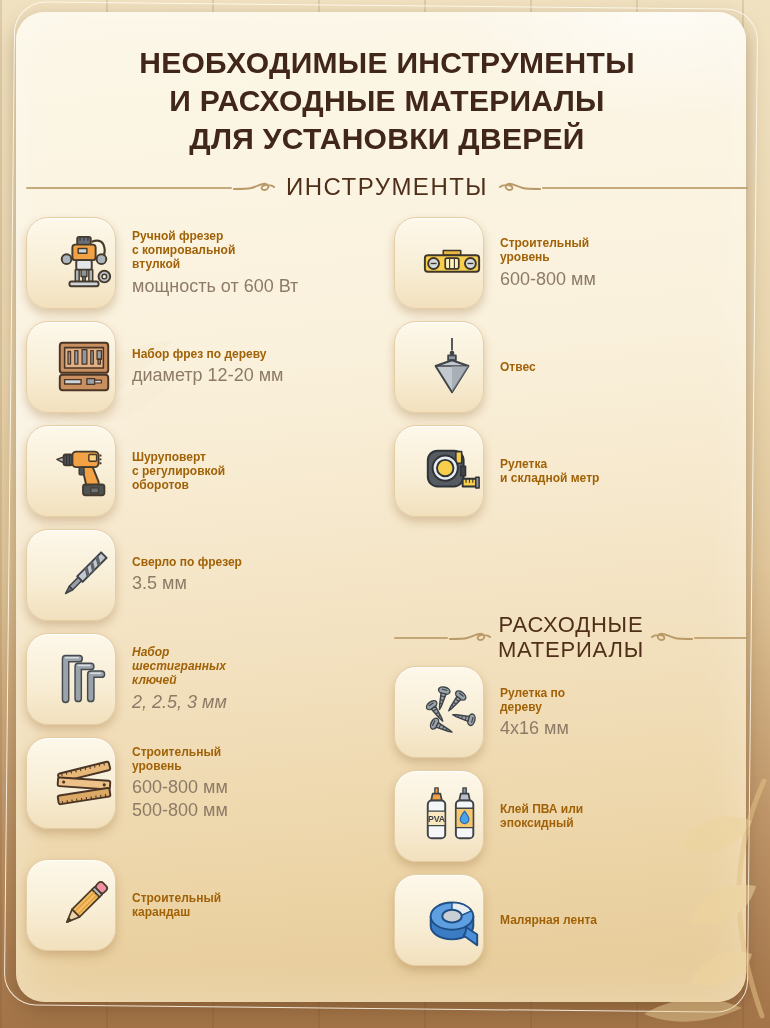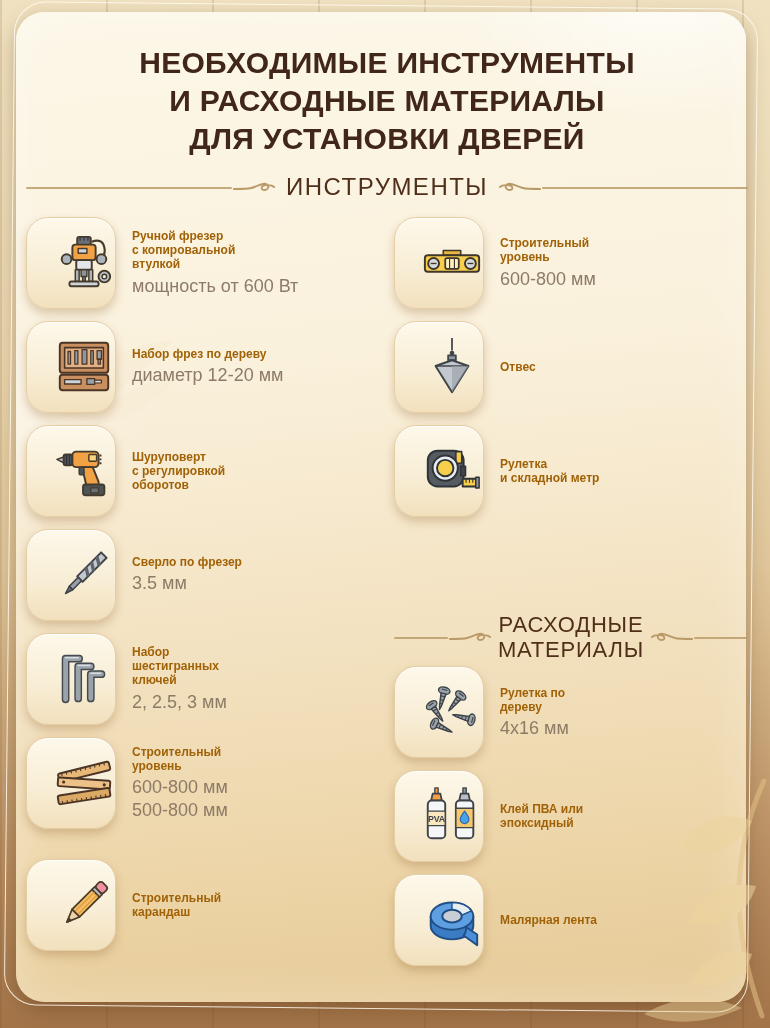--- a/index.html
+++ b/index.html
@@ -43,21 +43,21 @@
   .sec-title{
     font-size:24px;font-weight:400;color:#4f2f19;letter-spacing:1.5px;
     padding:0 10px;white-space:pre-line;text-align:center;line-height:1.12;
   }
   .sec-title.small{font-size:22px;letter-spacing:.8px;padding:0 6px;}
 
   .columns{display:flex;margin-top:16px;}
   .col-left{width:368px;flex:0 0 auto;}
   .col-right{flex:1;min-width:0;}
   .item{display:flex;align-items:center;gap:16px;margin-bottom:12px;}
-  .item.mb-lg{}
+  .item.mb-lg{font-style:italic;}
   .item.mb-xl{margin-bottom:30px;}
   .tile{
     width:88px;height:90px;flex:0 0 auto;border-radius:22px;
     background:linear-gradient(180deg,#fdf8ea 0%,#f8eed6 55%,#f2e0bd 100%);
     border:1px solid #e5cda4;
     box-shadow:0 5px 10px rgba(146,100,50,.30), inset 0 1px 0 #fff;
     display:flex;align-items:center;justify-content:flex-end;
   }
   .tile svg{width:62px;height:62px;display:block;}
   .txt{min-width:0;}

